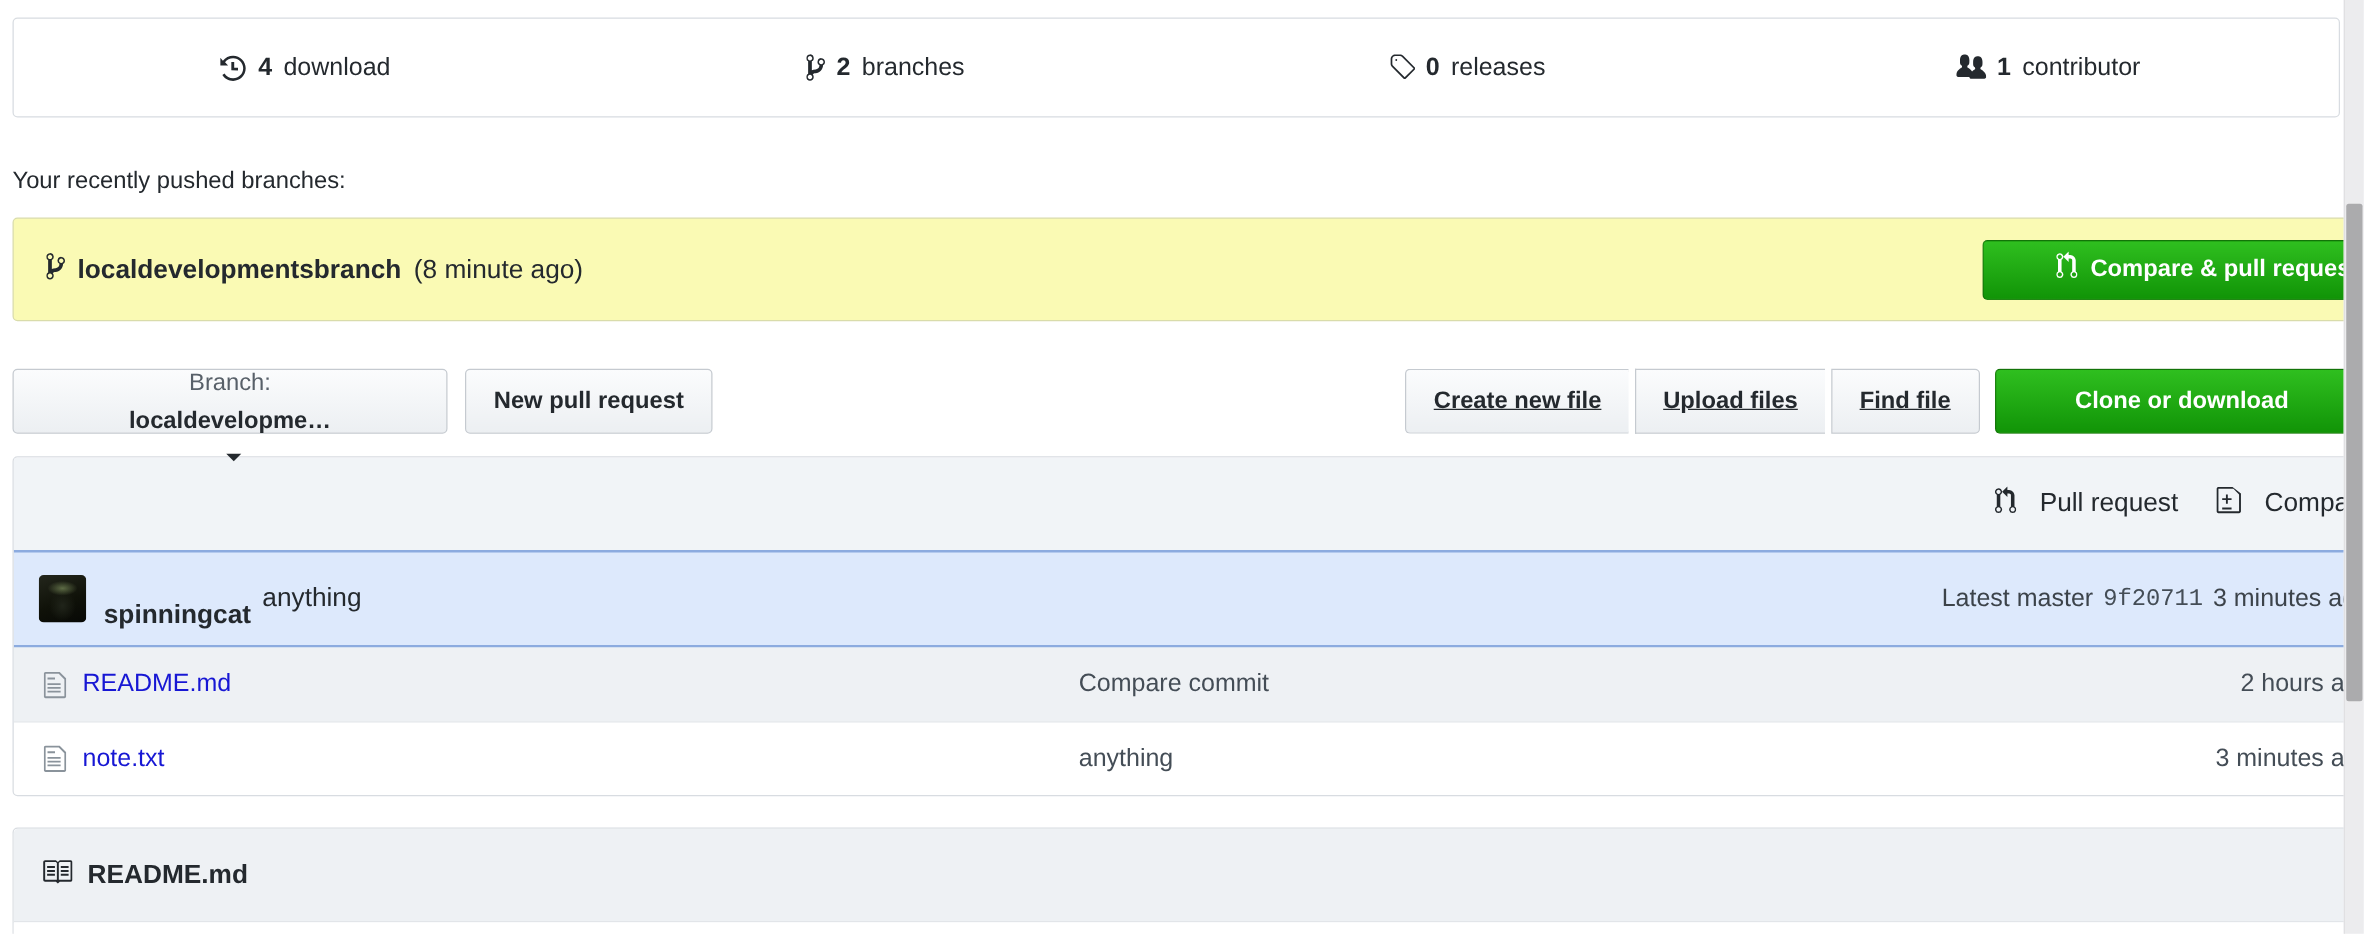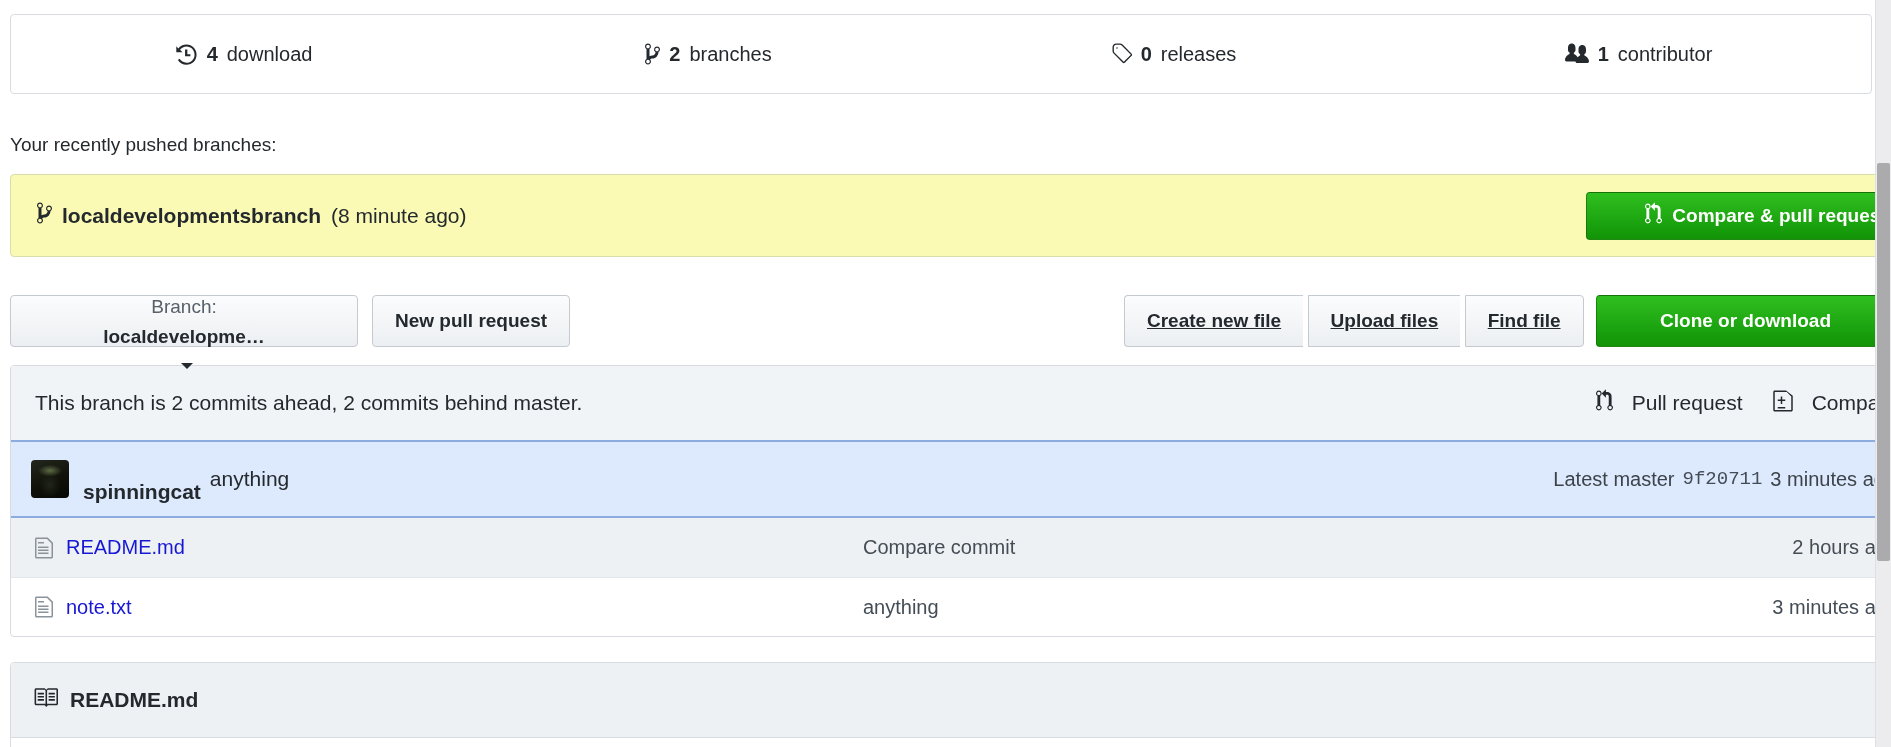--- a/index.html
+++ b/index.html
@@ -176,21 +176,20 @@
         <button class="btn">Upload files</button>
         <button class="btn">Find file</button>
       </div>
       <button class="btn-green clone-btn">Clone or download</button>
     </div>
   </div>
 
   <div class="main-box">
 
     <div class="status-row">
-      <span>This branch is 2 commits ahead, 2 commits behind master.</span>
       <span class="status-links">
         <a class="status-link">
           <span>
             <svg viewBox="0 0 12 16" width="17" height="23">
               <path fill="currentColor" d="M11 11.28V5c-.03-.78-.34-1.47-.94-2.06C9.46 2.35 8.78 2.03 8 2H7V0L4 3l3 3V4h1c.27.02.48.11.69.31.21.2.3.42.31.69v6.28A1.993 1.993 0 0 0 10 15a1.993 1.993 0 0 0 1-3.72zm-1 2.92c-.66 0-1.2-.55-1.2-1.2 0-.65.55-1.2 1.2-1.2.65 0 1.2.55 1.2 1.2 0 .65-.55 1.2-1.2 1.2zM4 3c0-1.11-.89-2-2-2a1.993 1.993 0 0 0-1 3.72v6.56A1.993 1.993 0 0 0 2 15a1.993 1.993 0 0 0 1-3.72V4.72c.59-.34 1-.98 1-1.72zm-.8 10c0 .66-.55 1.2-1.2 1.2-.65 0-1.2-.55-1.2-1.2 0-.65.55-1.2 1.2-1.2.65 0 1.2.55 1.2 1.2zM2 4.2C1.34 4.2.8 3.65.8 3c0-.65.55-1.2 1.2-1.2.65 0 1.2.55 1.2 1.2 0 .65-.55 1.2-1.2 1.2z"></path>
             </svg>
           </span>
           <span>Pull request</span>
         </a>
         <a class="status-link">

